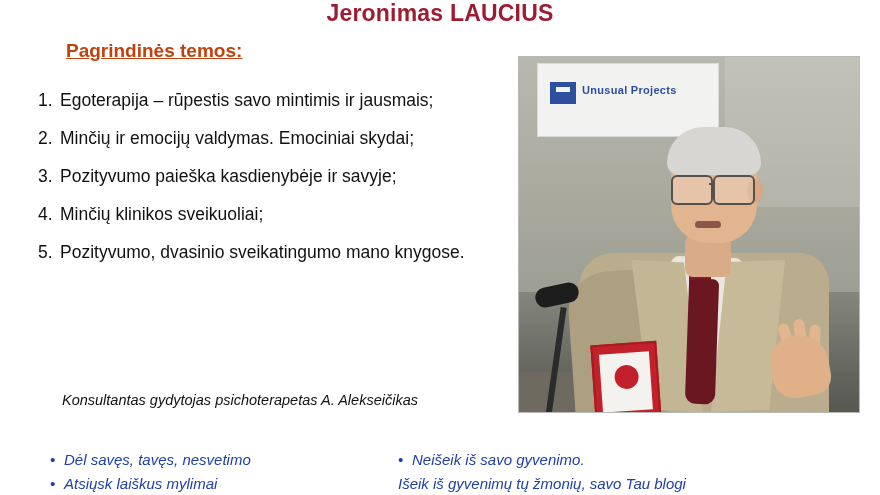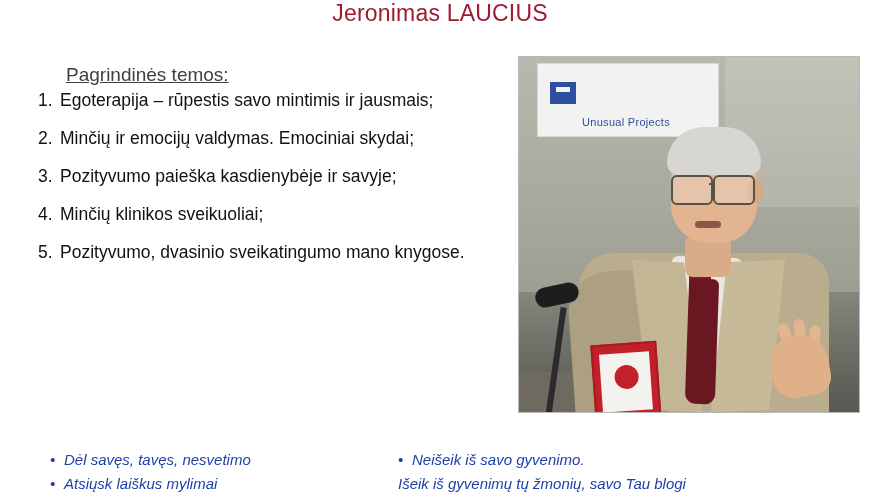--- a/index.html
+++ b/index.html
@@ -20,32 +20,32 @@
     height: 495px;
     background: #ffffff;
   }
   .title {
     position: absolute;
     top: 0px;
     left: 0;
     width: 880px;
     text-align: center;
     font-size: 23px;
-    font-weight: normal;
+    font-weight: bold;
     color: #9e1b32;
     letter-spacing: 0.2px;
   }
   .subtitle {
     position: absolute;
-    top: 64px;
+    top: 40px;
     left: 66px;
     font-size: 19px;
-    color: #404040;
+    color: #c2410c;
     text-decoration: underline;
-    font-weight: normal;
+    font-weight: bold;
   }
   .topics {
     position: absolute;
     top: 88px;
     left: 38px;
     width: 460px;
   }
   .topic {
     display: flex;
     font-size: 17.5px;
@@ -104,23 +104,22 @@
     position: absolute;
     left: 6px; top: 5px;
     width: 14px; height: 5px;
     background: #f2f2f0;
   }
   .ph-banner-text {
     position: absolute;
     left: 44px; top: 20px;
     font-size: 11px;
     color: #2e4fa0;
-    font-weight: normal;
+    font-weight: bold;
     letter-spacing: 0.3px;
-    margin-top: 32px;
   }
   .ph-wallpanel {
     position: absolute;
     left: 206px; top: 0; width: 134px; height: 150px;
     background: rgba(255,255,255,0.14);
   }
   .ph-dark-bg {
     position: absolute;
     left: 0; bottom: 0; width: 340px; height: 120px;
     background: linear-gradient(180deg, rgba(60,62,55,0.25), rgba(40,42,38,0.55));
@@ -345,20 +344,21 @@
     <div class="topic">
       <span class="num">4.</span>
       <span class="txt">Minčių klinikos sveikuoliai;</span>
     </div>
     <div class="topic">
       <span class="num">5.</span>
       <span class="txt">Pozityvumo, dvasinio sveikatingumo mano knygose.</span>
     </div>
   </div>
 
+  <div class="credit">Konsultantas gydytojas psichoterapetas A. Alekseičikas</div>
 
   <div class="photo">
     <div class="ph-wall"></div>
     <div class="ph-wallpanel"></div>
     <div class="ph-banner">
       <div class="ph-banner-logo"></div>
       <div class="ph-banner-text">Unusual Projects</div>
     </div>
     <div class="ph-dark-bg"></div>
     <div class="ph-table"></div>

